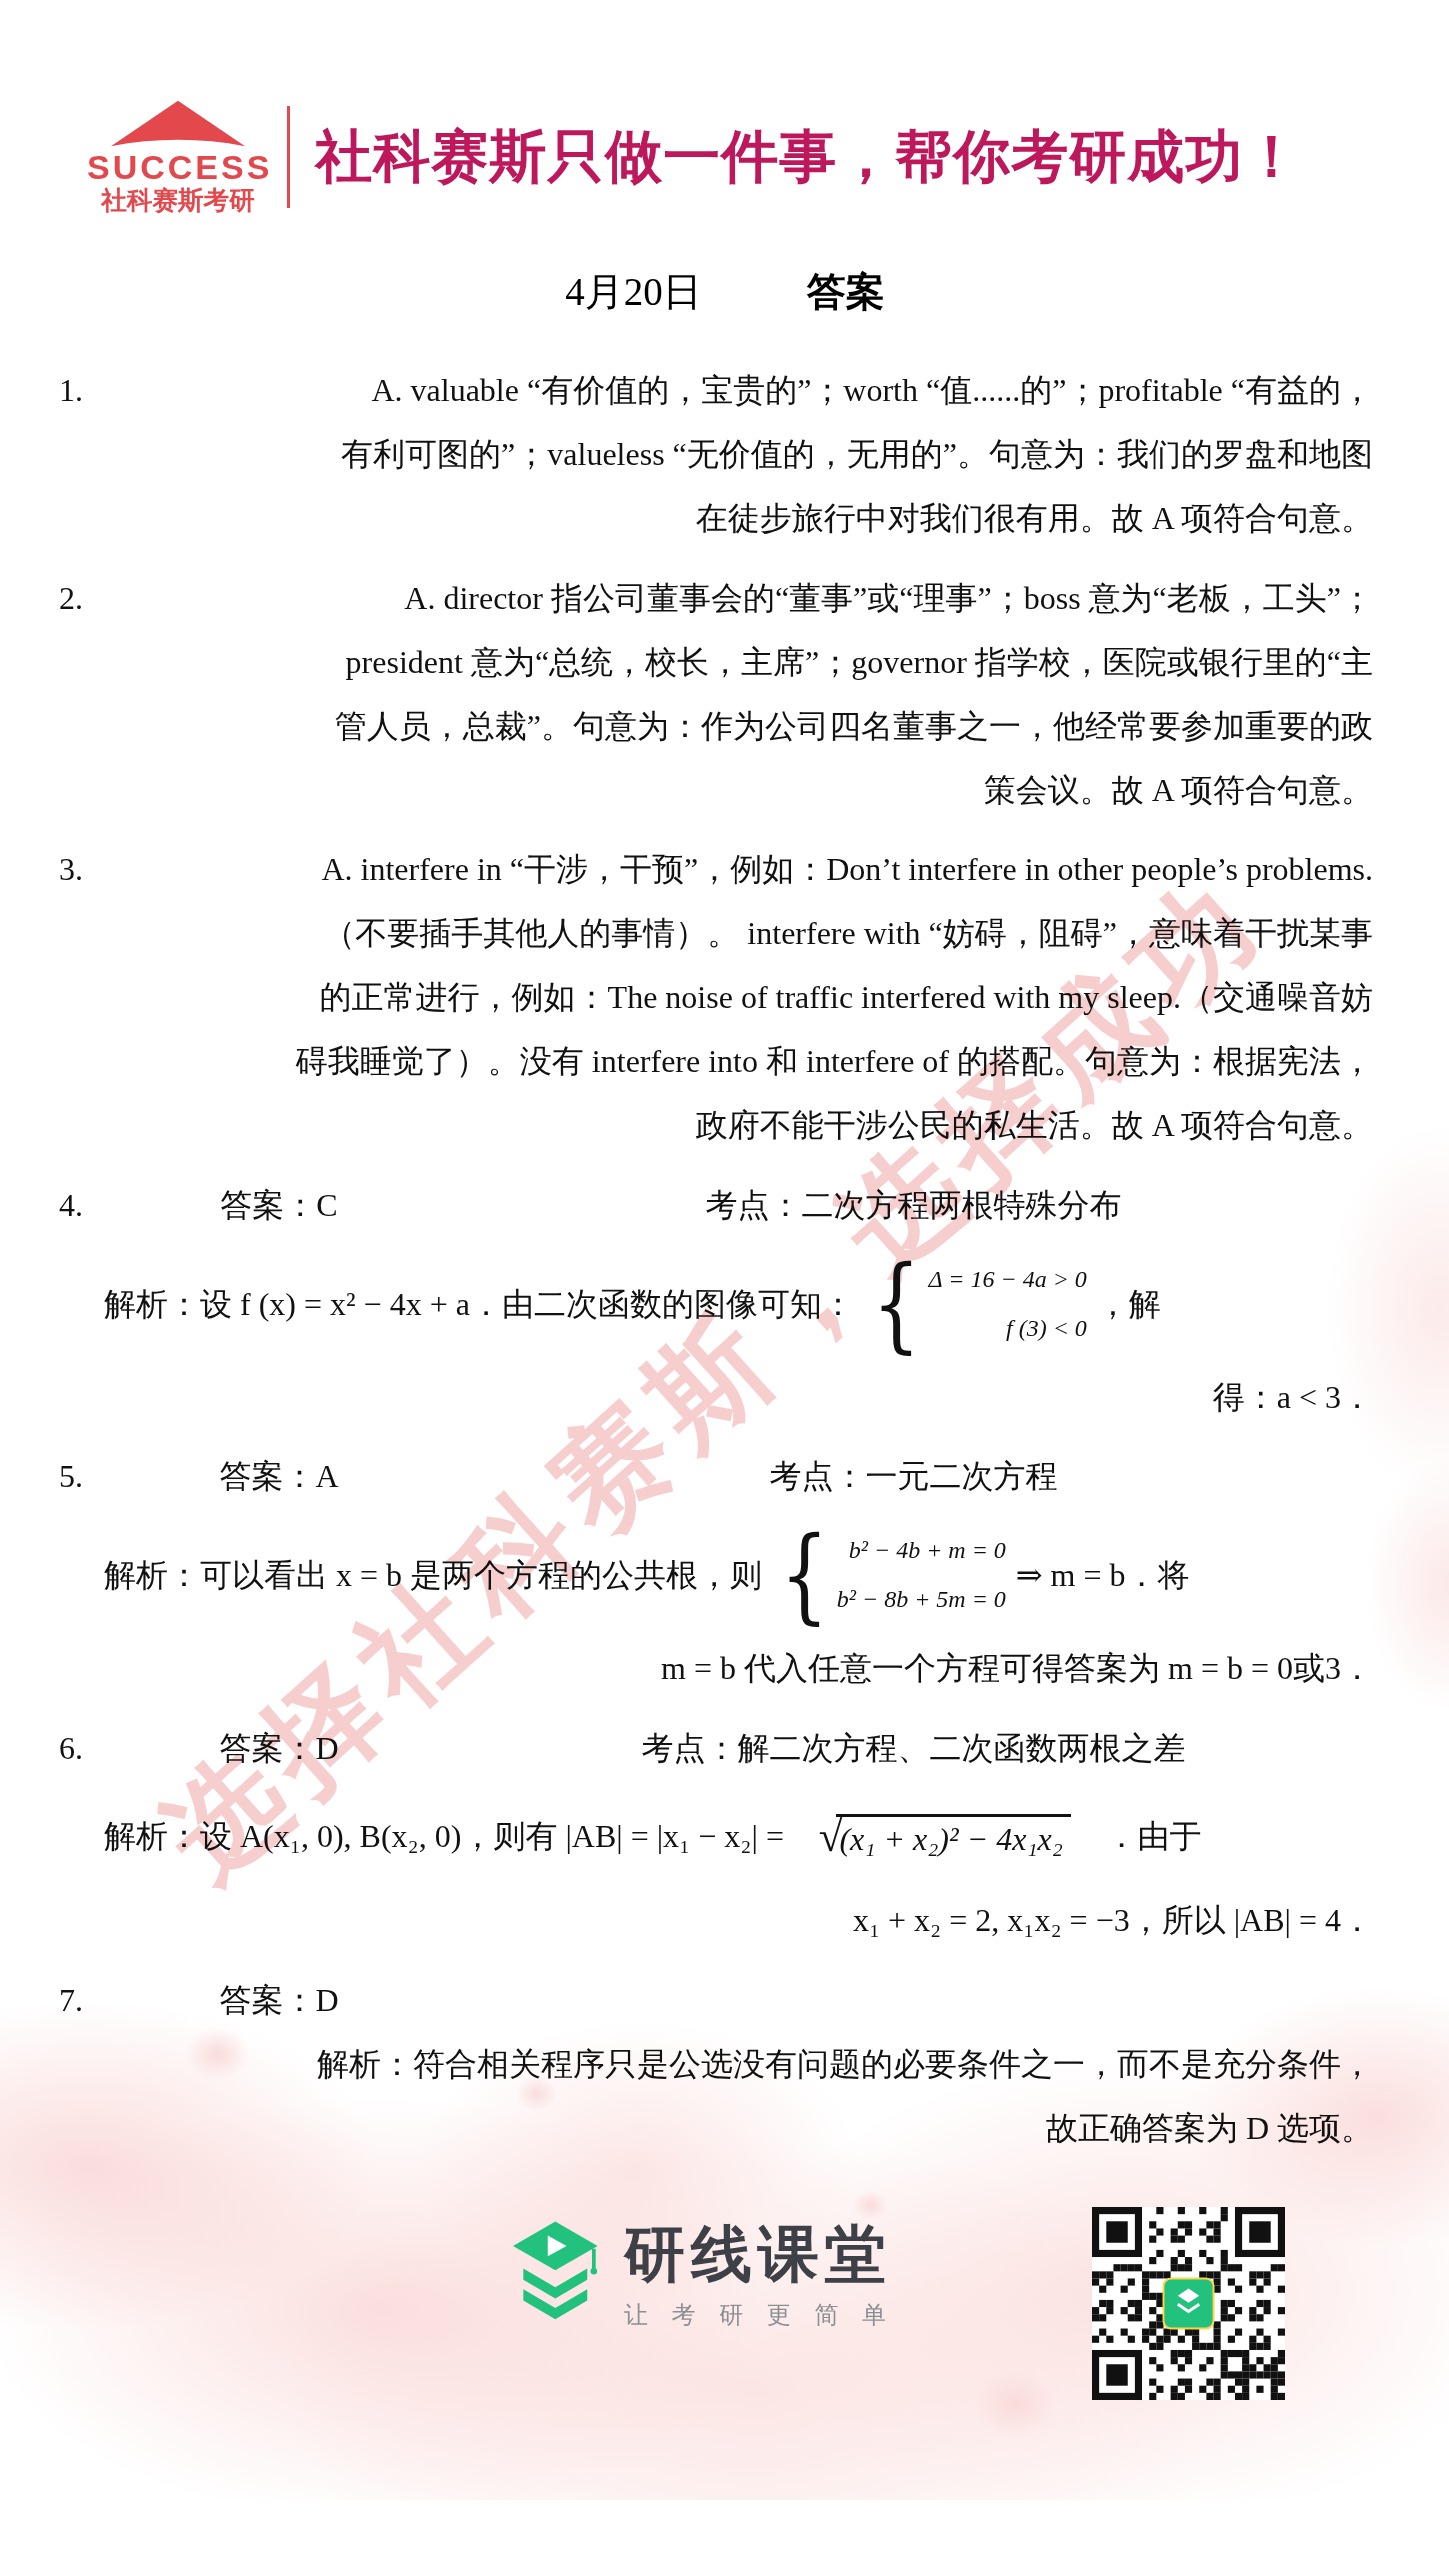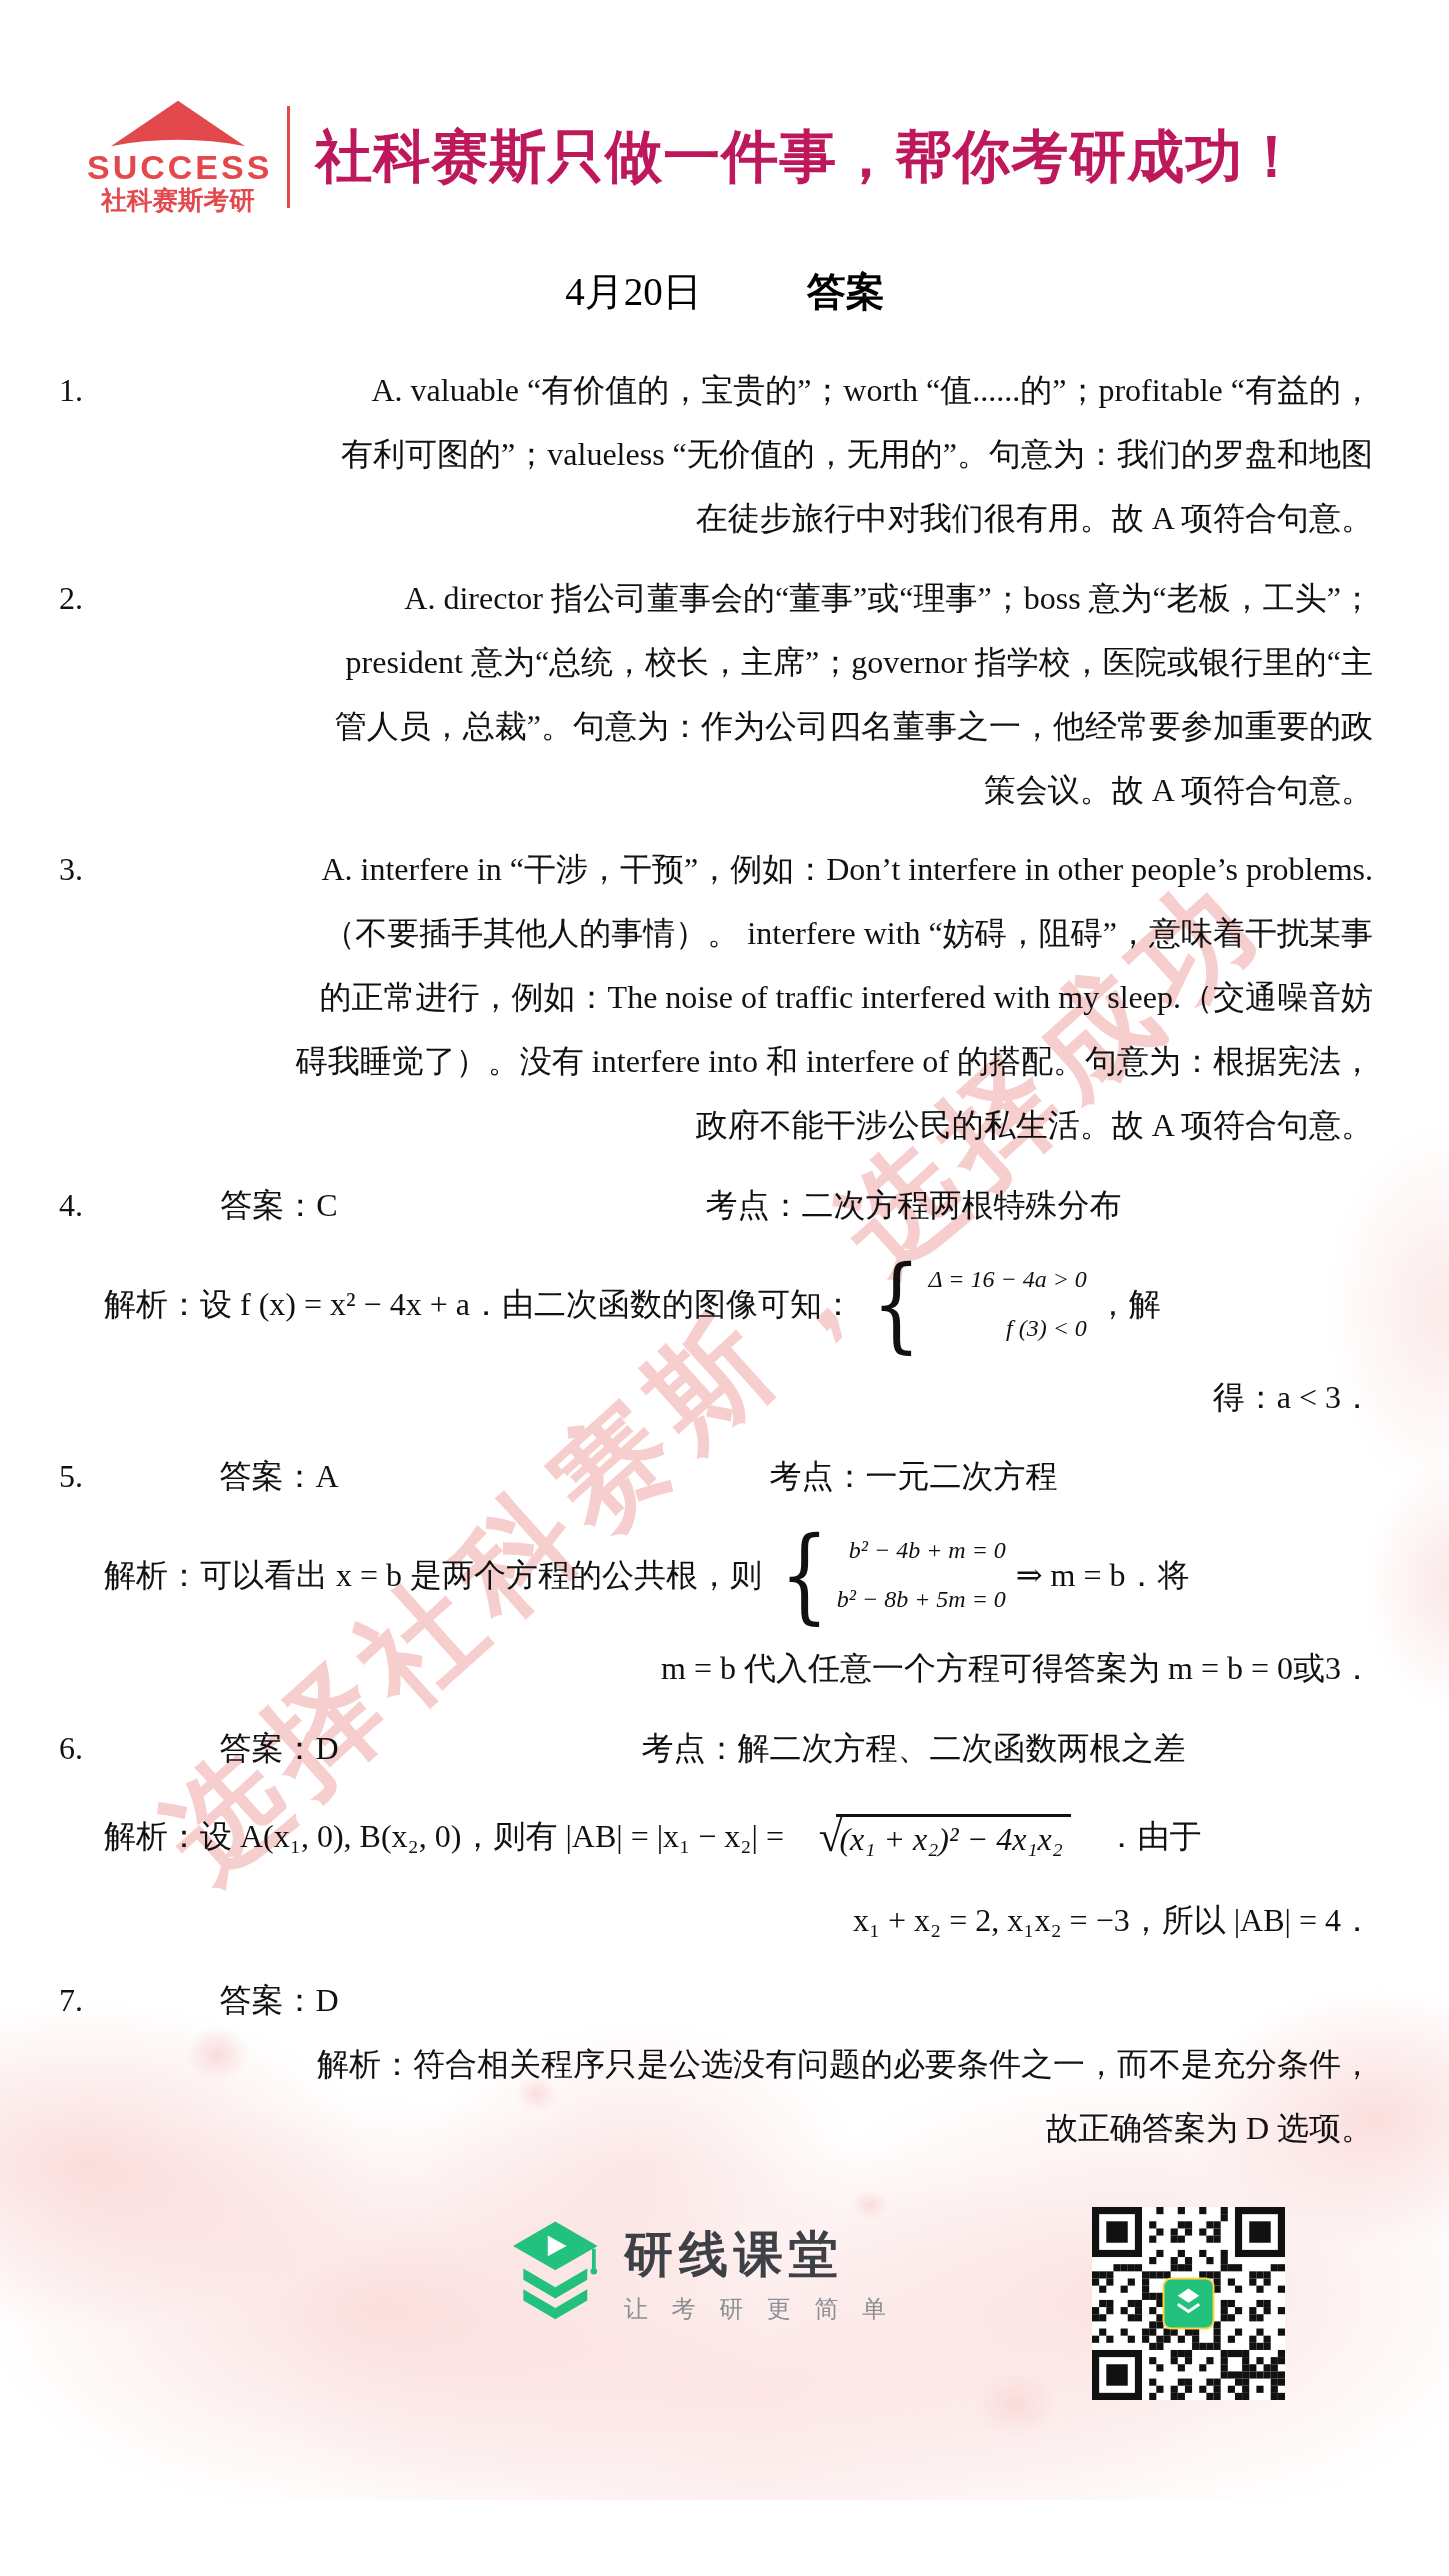--- a/index.html
+++ b/index.html
@@ -96,21 +96,21 @@
 
   
   .footer{position:relative;height:236px;margin-top:39px;}
   .brandline{
     position:absolute;left:50%;top:19.7px;transform:translateX(-54%);
     display:flex;align-items:center;
   }
   .brandline .mark{flex:none;margin-right:21.7px;}
   .brandline .brand-name{
     font-family:"Liberation Sans","DejaVu Sans",sans-serif;
-    font-size:49px;font-weight:600;color:#3d4147;letter-spacing:5.9px;line-height:1;
+    font-size:61px;font-weight:600;color:#3d4147;letter-spacing:5.9px;line-height:1;
   }
   .brandline .brand-tag{
     font-family:"Liberation Sans","DejaVu Sans",sans-serif;
     font-size:24px;color:#8a8f94;letter-spacing:23.6px;margin-top:17.7px;line-height:1;
   }
   .qr-wrap{position:absolute;right:165px;top:7.9px;width:193px;height:193px;background:#fff;}
 </style>
 </head>
 <body>
 

